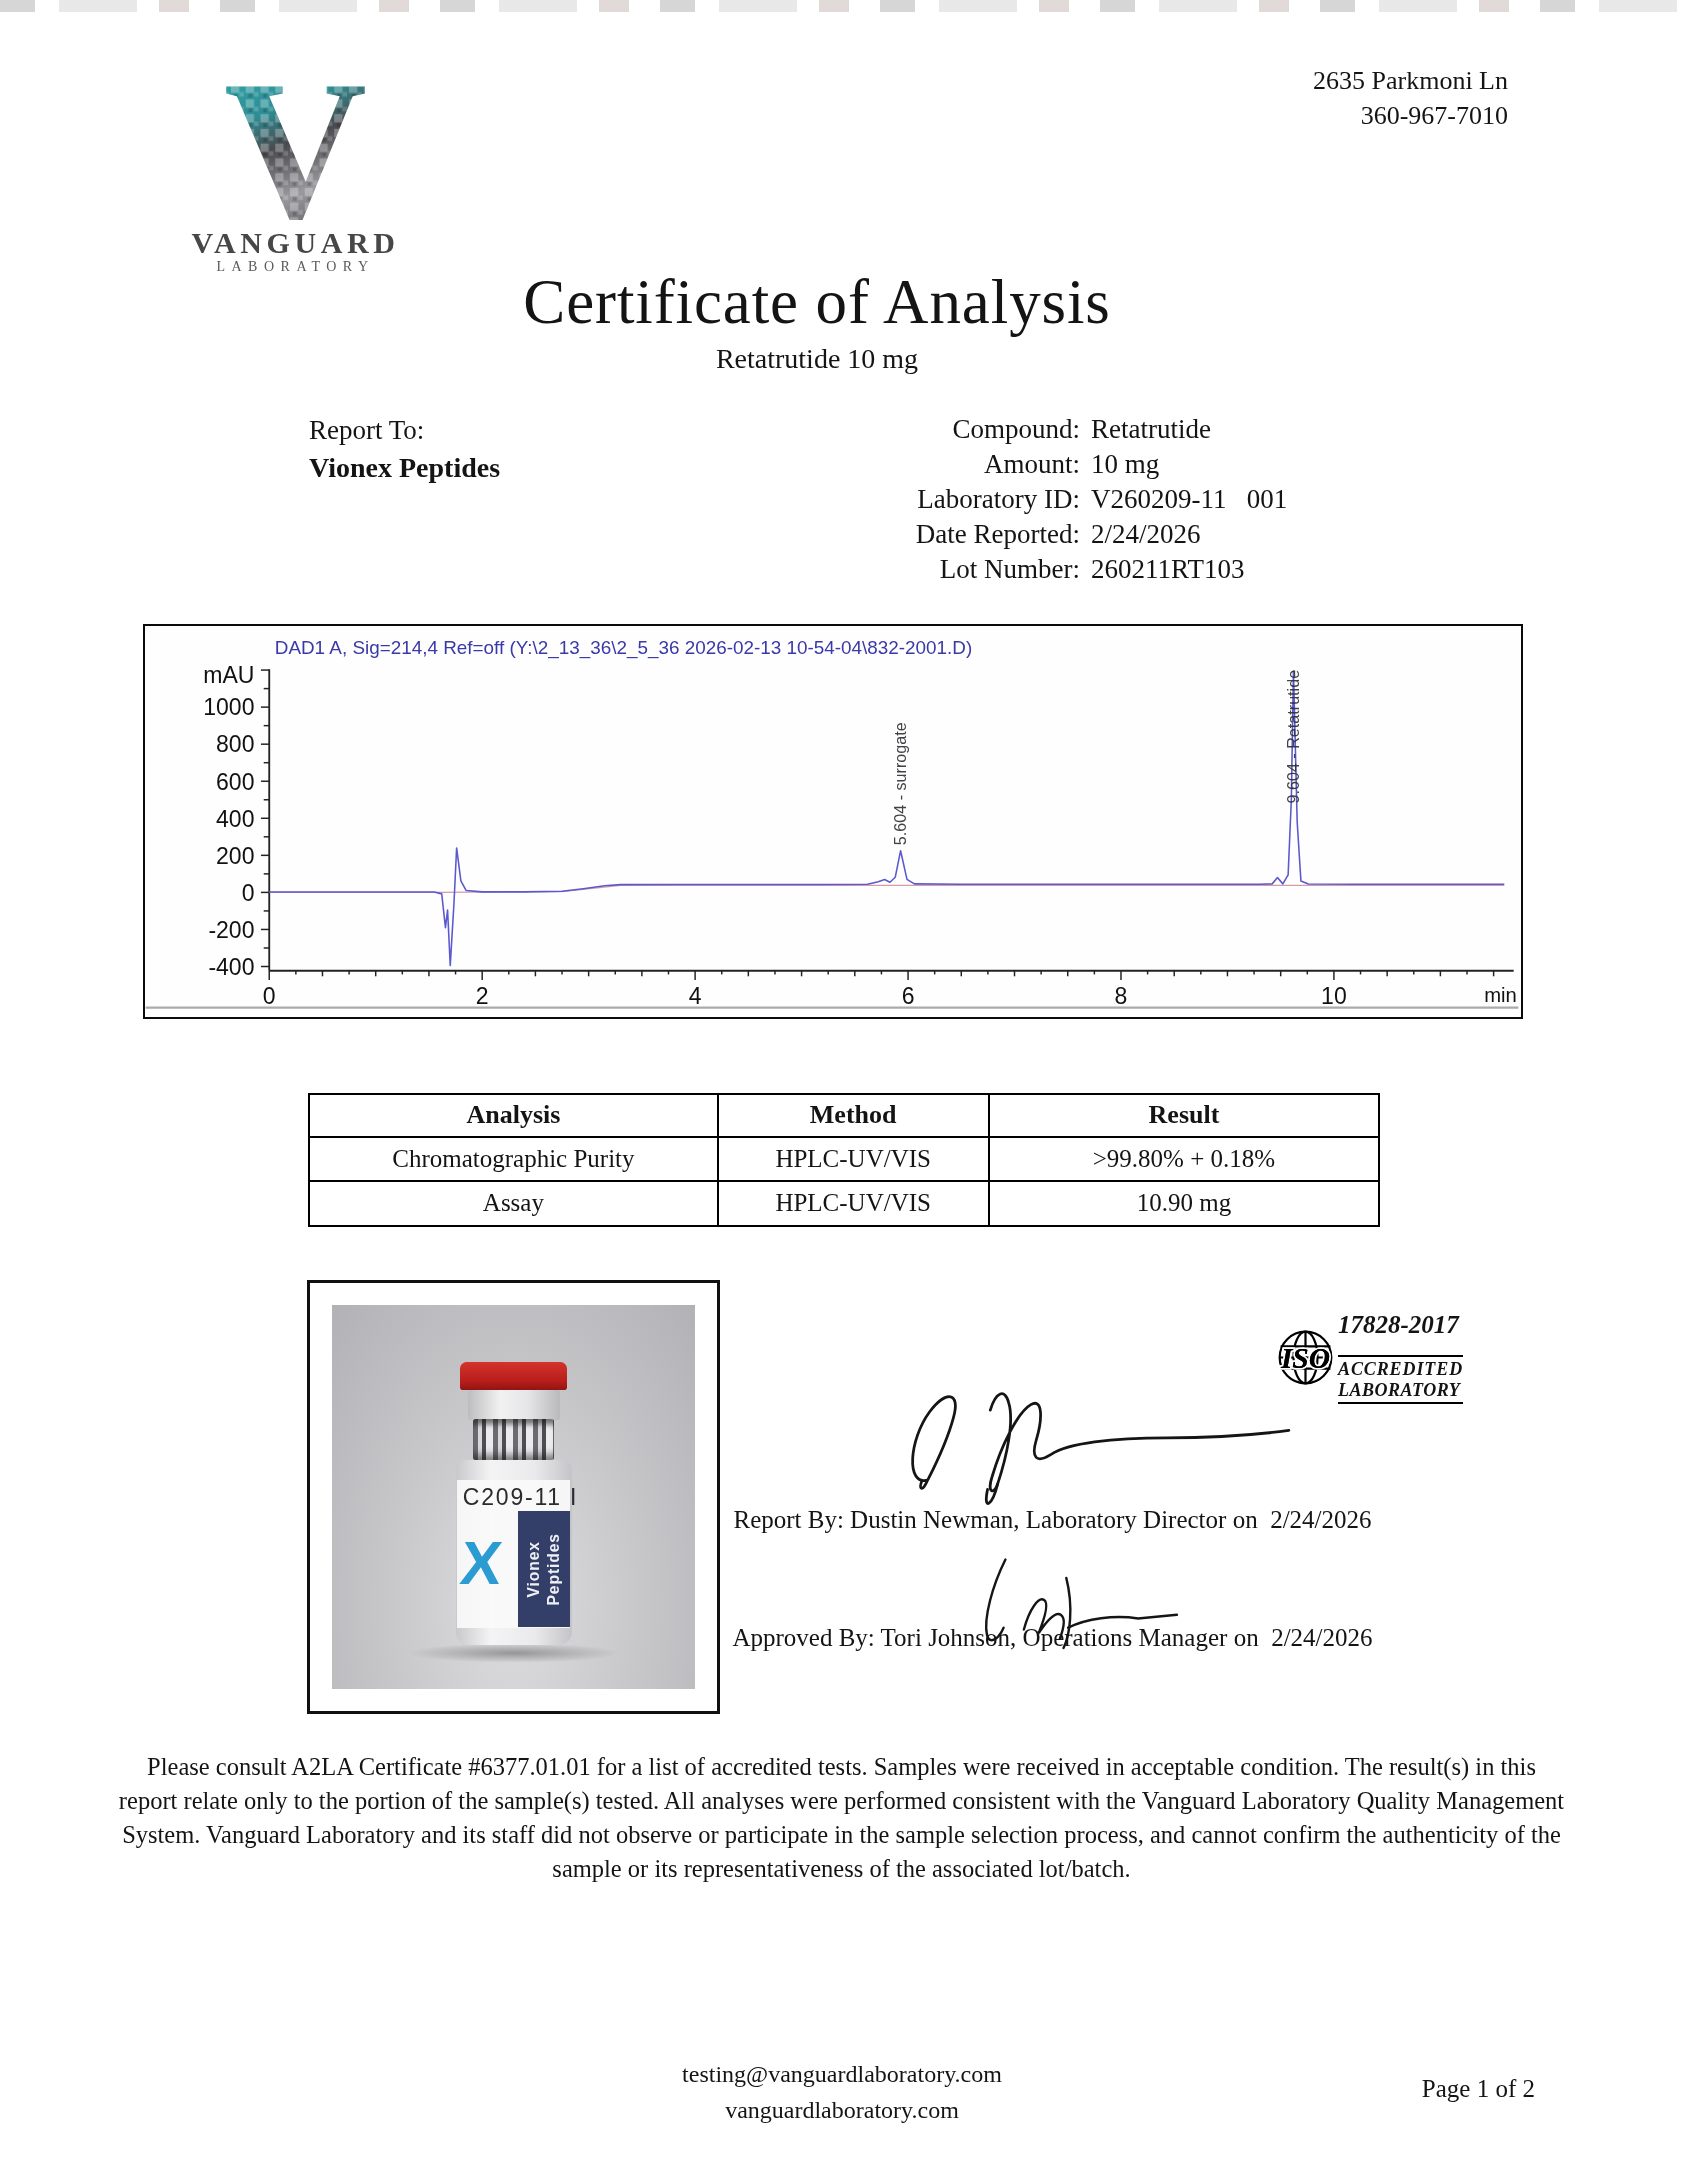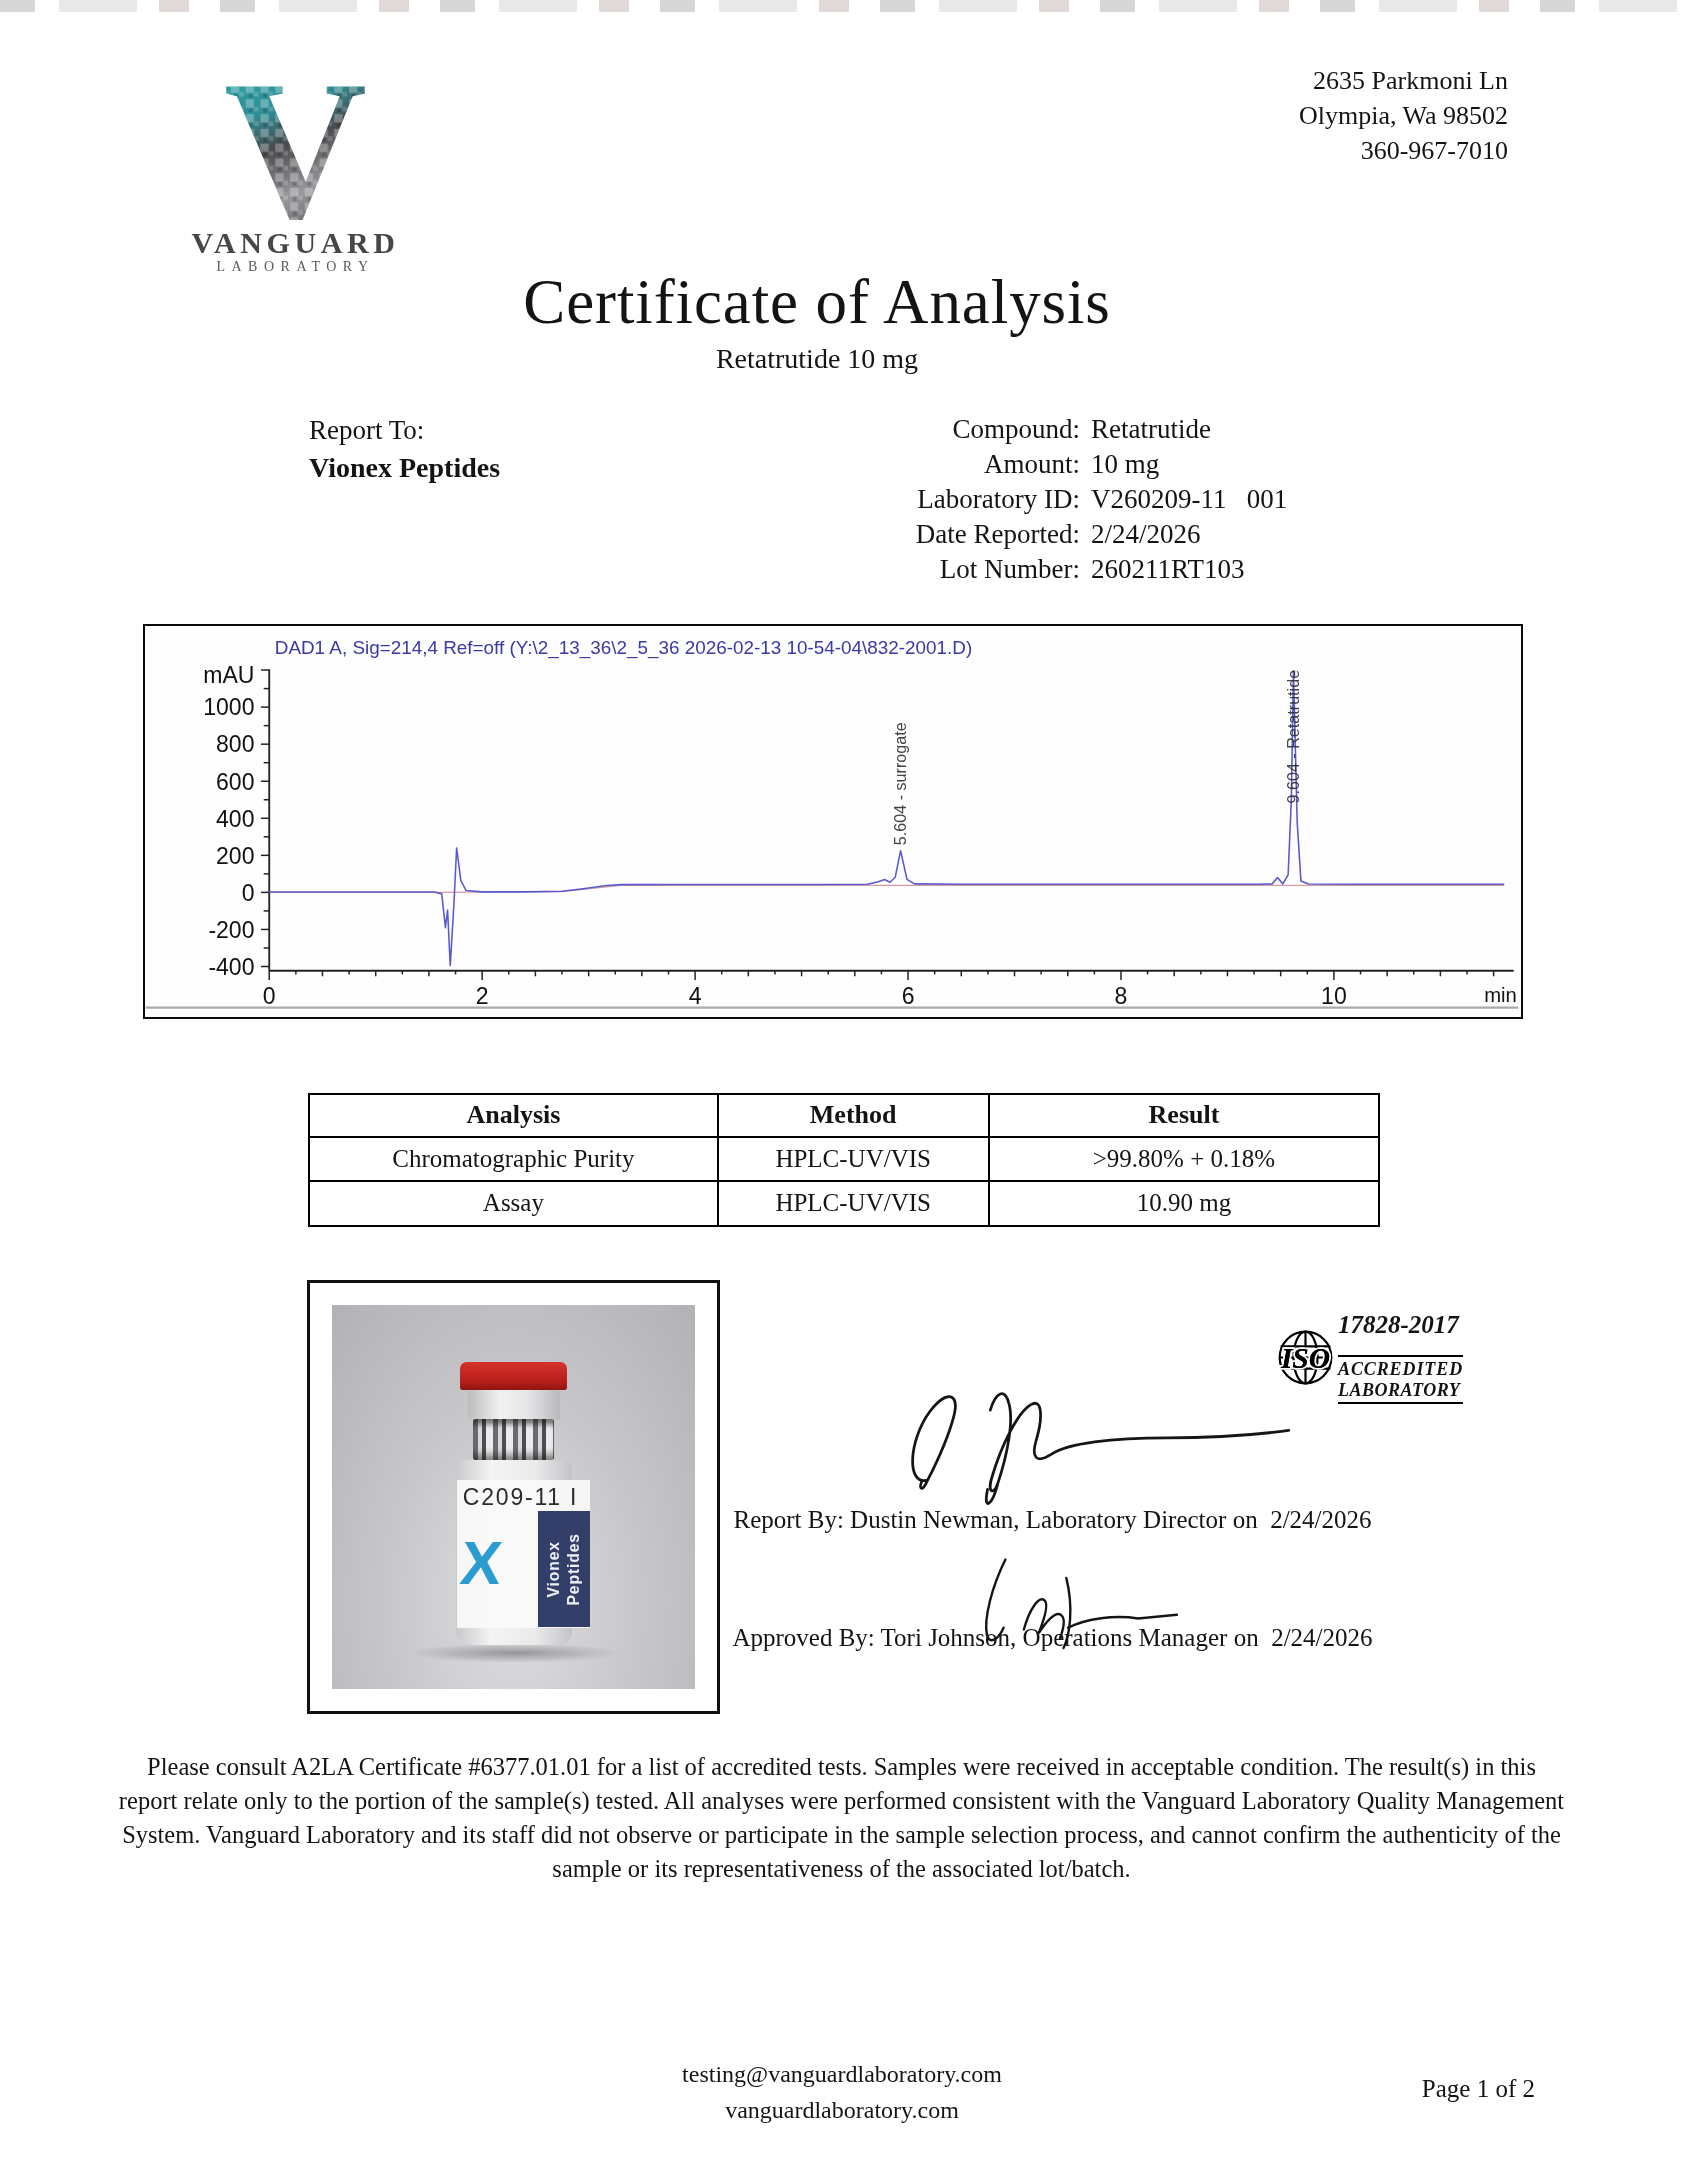--- a/index.html
+++ b/index.html
@@ -46,21 +46,21 @@
     background:radial-gradient(ellipse at 50% 78%, #dedee0 0%, #c6c6c9 52%, #b2b2b6 100%);}
   .vial-part{position:absolute;left:50%;}
   #vial-cap{width:107px;height:28px;margin-left:-54px;top:57px;background:linear-gradient(180deg,#d5332c,#b71d1a 70%,#8f1512);border-radius:6.5px 6.5px 2.8px 2.8px;}
   #vial-collar{width:92px;height:29.5px;margin-left:-46px;top:85px;background:linear-gradient(90deg,#bdbdbf,#f1f1f2 35%,#e6e6e8 65%,#b9b9bb);border-radius:2.8px;}
   #vial-crimp{width:81px;height:41px;margin-left:-41px;top:114px;
     background:repeating-linear-gradient(90deg,#6c6c70 0 4.6px,#d9d9db 4.6px 9.2px,#4e4e52 9.2px 13px,#ececee 13px 20px);
     box-shadow:inset 0 9.2px 5.5px -3.7px rgba(20,20,20,.55), inset 0 -11px 7.4px -5.5px rgba(20,20,20,.5);border-radius:2.8px;}
   #vial-body{width:116px;height:185px;margin-left:-58px;top:155px;
     background:linear-gradient(90deg,#c9c9cc,#f4f4f5 30%,#eaeaec 68%,#c4c4c8);
     border-radius:9.2px 9.2px 13px 13px;}
-  #vial-label{position:absolute;left:1.8px;top:20px;width:133px;height:148px;background:rgba(250,250,250,.92);}
+  #vial-label{position:absolute;left:1.8px;top:20px;width:113px;height:148px;background:rgba(250,250,250,.92);}
   #vial-code{position:absolute;left:5.5px;top:3.7px;font-family:"Liberation Sans","DejaVu Sans",sans-serif;
     font-size:23px;color:#2b2b2e;letter-spacing:1.8px;white-space:nowrap;}
   #vial-x{position:absolute;left:3.7px;top:48px;font-family:"Liberation Sans","DejaVu Sans",sans-serif;
     font-weight:bold;font-size:61px;color:#2b9cd2;transform:skewX(-6deg);}
   #vial-banner{position:absolute;right:0px;top:31px;width:52px;height:116px;background:#343f69;
     display:flex;justify-content:center;align-items:center;gap:1.8px;}
   .banner-text{writing-mode:vertical-rl;transform:rotate(180deg);color:#eef0f6;
     font-family:"Liberation Sans","DejaVu Sans",sans-serif;font-weight:bold;font-size:15.7px;letter-spacing:0.9px;}
   #vial-shadow{width:212px;height:20px;margin-left:-106px;top:338px;border-radius:50%;
     background:radial-gradient(ellipse,rgba(40,40,45,.38),rgba(40,40,45,0) 70%);}
@@ -113,21 +113,20 @@
         <text x="135" y="176" fill="url(#vgrad)">V</text>
         <text x="135" y="176" fill="url(#mosaic)">V</text>
       </g>
     </svg>
     <div id="logo-word">VANGUARD</div>
     <div id="logo-sub">LABORATORY</div>
   </div>
 
   <div id="address" class="abs">
       <div>2635 Parkmoni Ln</div>
-      <div>Olympia, Wa 98502</div>
       <div>360-967-7010</div>
     </div>
 
   <div id="doc-title" class="abs">Certificate of Analysis</div>
   <div id="doc-subtitle" class="abs">Retatrutide 10 mg</div>
 
   <div id="report-to" class="abs">
     <div>Report To:</div>
     <div class="bold">Vionex Peptides</div>
   </div>

